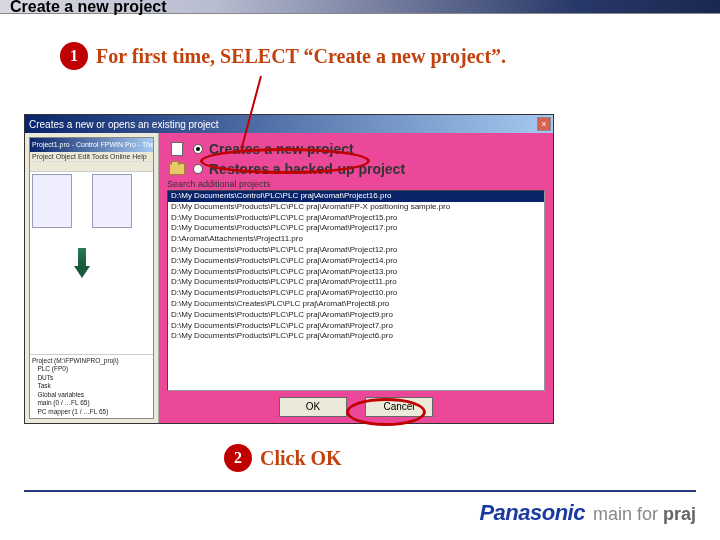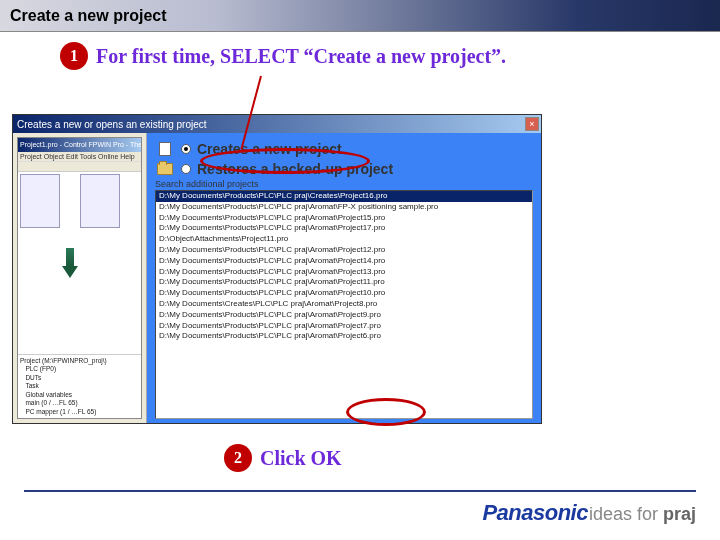--- a/index.html
+++ b/index.html
@@ -1,26 +1,26 @@
 <!DOCTYPE html>
 <html><head>
 <meta charset="utf-8">
 <style>
   * { box-sizing: border-box; margin: 0; padding: 0; }
   body { width: 720px; height: 540px; font-family: Arial, sans-serif; background: #fff; position: relative; overflow: hidden; }
   .slide { width: 720px; height: 540px; position: relative; }
-  .title-band { height: 32px; background: linear-gradient(to right, #d8d8e0 0%, #b8bcd0 30%, #283868 80%, #1a2850 100%); display: flex; align-items: center; padding-left: 10px; border-bottom: 1px solid #888; }
+  .title-band { height: 14px; background: linear-gradient(to right, #d8d8e0 0%, #b8bcd0 30%, #283868 80%, #1a2850 100%); display: flex; align-items: center; padding-left: 10px; border-bottom: 1px solid #888; }
   .title-band span { font-size: 16px; font-weight: bold; color: #000; }
   .step { display: flex; align-items: center; gap: 8px; position: absolute; }
   .step-1 { top: 42px; left: 60px; }
   .step-2 { top: 444px; left: 224px; }
   .red-circle { width: 28px; height: 28px; border-radius: 50%; background: #c00000; color: #fff; display: flex; align-items: center; justify-content: center; font-weight: bold; font-size: 16px; font-family: "Times New Roman", serif; }
-  .step-text { font-family: "Times New Roman", serif; font-weight: bold; font-size: 20px; color: #6d28d9; }
+  .step-text { font-family: "Times New Roman", serif; font-weight: bold; font-size: 20px; color: #c2410c; }
   .red-line { position: absolute; top: 76px; left: 260px; width: 2px; height: 76px; background: #c00000; transform: rotate(15deg); transform-origin: top; z-index: 50; }
-  .dialog-area { position: absolute; top: 114px; left: 12px; width: 530px; height: 310px; background: #3b82f6; border: 1px solid #333; }
+  .dialog-area { position: absolute; top: 114px; left: 24px; width: 530px; height: 310px; background: #ec4899; border: 1px solid #333; }
   .dlg-title { height: 18px; background: linear-gradient(to right, #0a246a, #a6caf0); color: #fff; font-size: 10px; display: flex; align-items: center; justify-content: space-between; padding: 0 2px 0 4px; }
   .dlg-close { width: 14px; height: 14px; background: #d86050; border: 1px solid #888; color: #fff; font-size: 9px; line-height: 12px; text-align: center; }
   .dlg-body { display: flex; height: calc(100% - 18px); }
   .dlg-left { width: 134px; background: #ece9d8; border-right: 1px solid #aaa; padding: 4px; }
   .left-win { background: #fff; border: 1px solid #888; height: 100%; display: flex; flex-direction: column; }
   .left-win-title { height: 14px; background: linear-gradient(to right, #0a246a, #a6caf0); font-size: 7px; color: #fff; padding-left: 2px; line-height: 14px; overflow: hidden; white-space: nowrap; }
   .left-menu { font-size: 7px; color: #333; padding: 1px 2px; border-bottom: 1px solid #ddd; background: #ece9d8; }
   .left-toolbar { height: 10px; background: #ece9d8; border-bottom: 1px solid #ccc; }
   .left-canvas { flex: 1; display: flex; gap: 2px; padding: 2px; background: #fff; }
   .thumb { width: 40px; height: 54px; background: #eef; border: 1px solid #99b; }
@@ -41,21 +41,21 @@
   .red-ellipse { position: absolute; border: 3px solid #c00000; border-radius: 50%; pointer-events: none; z-index: 40; }
   .ell-1 { top: 148px; left: 200px; width: 170px; height: 26px; }
   .ell-2 { top: 398px; left: 346px; width: 80px; height: 28px; }
   .list-label { font-size: 9px; color: #333; margin-top: 0; }
   .file-list { flex: 1; background: #fff; border: 1px inset #999; font-size: 8px; overflow: hidden; margin-top: 1px; }
   .file-list .row { padding: 0px 3px; white-space: nowrap; overflow: hidden; color: #222; line-height: 1.35; }
   .file-list .row.hl { background: #0a246a; color: #fff; }
   .dlg-buttons { display: flex; justify-content: center; gap: 18px; padding: 6px 0 2px; }
   .btn { width: 68px; height: 20px; background: #ece9d8; border: 1px solid #666; font-size: 10px; text-align: center; line-height: 18px; cursor: pointer; }
   .bottom-rule { position: absolute; bottom: 48px; left: 24px; right: 24px; height: 2px; background: #2a3a80; }
-  .brand { position: absolute; bottom: 14px; right: 24px; display: flex; align-items: baseline; gap: 1px; }
+  .brand { position: absolute; bottom: 14px; right: 24px; display: flex; align-items: baseline; gap: 8px; }
   .brand-logo { font-family: Arial, sans-serif; font-weight: bold; font-style: italic; color: #1a3aa0; font-size: 22px; letter-spacing: -0.5px; }
   .brand-tag { font-family: Arial, sans-serif; color: #888; font-size: 18px; }
   .brand-tag b { color: #666; font-weight: bold; }
 </style>
 </head>
 <body>
 
 <div class="slide">
   <div class="title-band">
     <span>Create a new project</span>
@@ -105,45 +105,49 @@
         <div class="opt-row">
           <div class="opt-icon">
               <div class="folder-ico"></div>
             </div>
           <div class="radio"></div>
           <div class="opt-label">Restores a backed-up project</div>
         </div>
 
         <div class="list-label">Search additional projects</div>
         <div class="file-list">
-          <div class="row hl">D:\My Documents\Products\PLC\PLC praj\Creates\Project16.pro</div>
+          <div class="row hl">D:\My Documents\Control\PLC\PLC praj\Aromat\Project16.pro</div>
           <div class="row">D:\My Documents\Products\PLC\PLC praj\Aromat\FP-X positioning sample.pro</div>
           <div class="row">D:\My Documents\Products\PLC\PLC praj\Aromat\Project15.pro</div>
           <div class="row">D:\My Documents\Products\PLC\PLC praj\Aromat\Project17.pro</div>
-          <div class="row">D:\Object\Attachments\Project11.pro</div>
+          <div class="row">D:\Aromat\Attachments\Project11.pro</div>
           <div class="row">D:\My Documents\Products\PLC\PLC praj\Aromat\Project12.pro</div>
           <div class="row">D:\My Documents\Products\PLC\PLC praj\Aromat\Project14.pro</div>
           <div class="row">D:\My Documents\Products\PLC\PLC praj\Aromat\Project13.pro</div>
           <div class="row">D:\My Documents\Products\PLC\PLC praj\Aromat\Project11.pro</div>
           <div class="row">D:\My Documents\Products\PLC\PLC praj\Aromat\Project10.pro</div>
           <div class="row">D:\My Documents\Creates\PLC\PLC praj\Aromat\Project8.pro</div>
           <div class="row">D:\My Documents\Products\PLC\PLC praj\Aromat\Project9.pro</div>
           <div class="row">D:\My Documents\Products\PLC\PLC praj\Aromat\Project7.pro</div>
           <div class="row">D:\My Documents\Products\PLC\PLC praj\Aromat\Project6.pro</div>
+        </div>
+        <div class="dlg-buttons">
+          <div class="btn">OK</div>
+          <div class="btn">Cancel</div>
         </div>
       </div>
     </div>
   </div>
 
   <div class="red-ellipse ell-1"></div>
   <div class="red-ellipse ell-2"></div>
 
   <div class="step step-2">
     <div class="red-circle">2</div>
     <div class="step-text">Click OK</div>
   </div>
 
   <div class="bottom-rule"></div>
   <div class="brand">
     <span class="brand-logo">Panasonic</span>
-    <span class="brand-tag"><span>ideas for </span><b>praj</b></span>
+    <span class="brand-tag"><span>main for </span><b>praj</b></span>
   </div>
 </div>
 
 </body></html>

